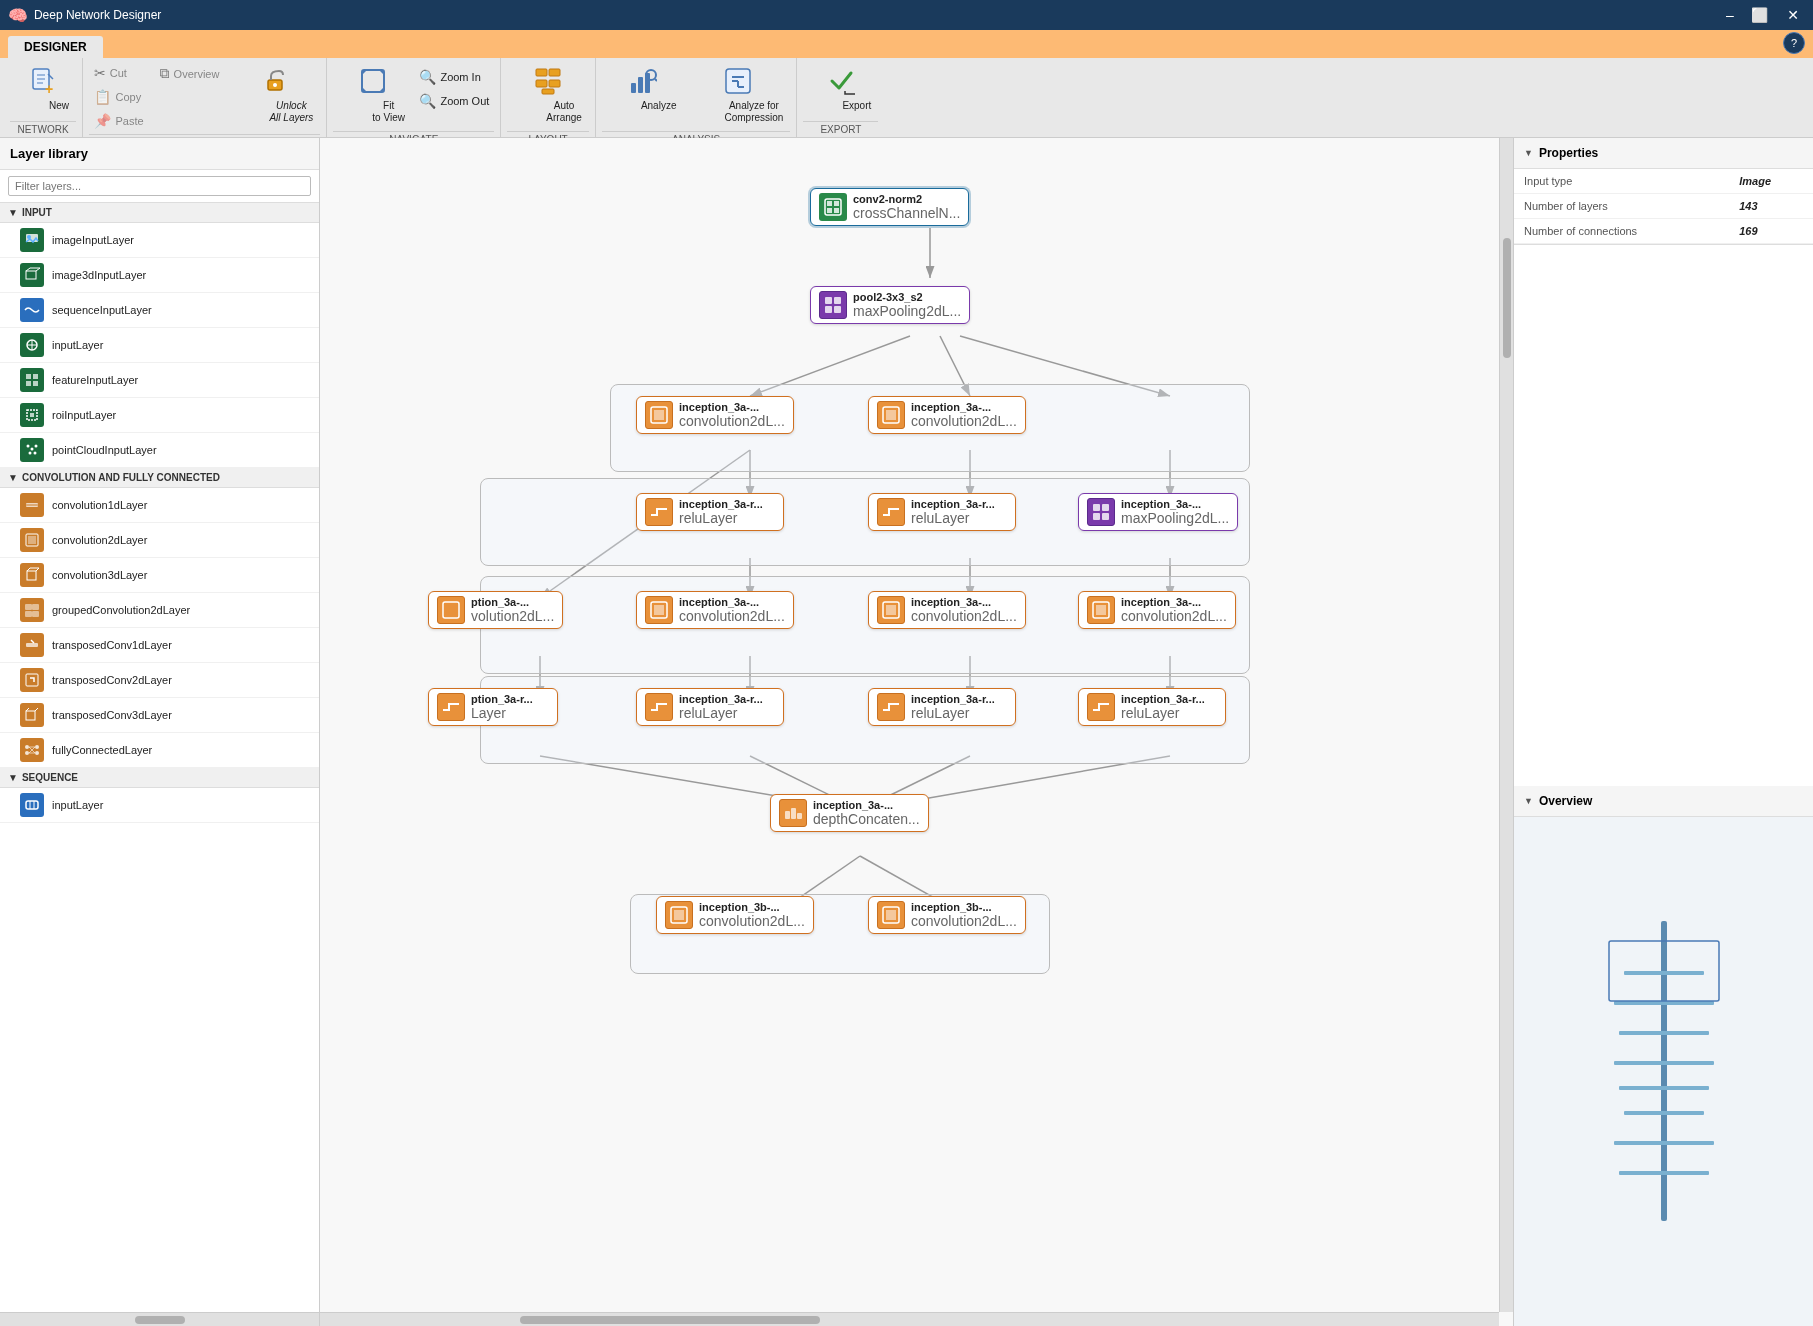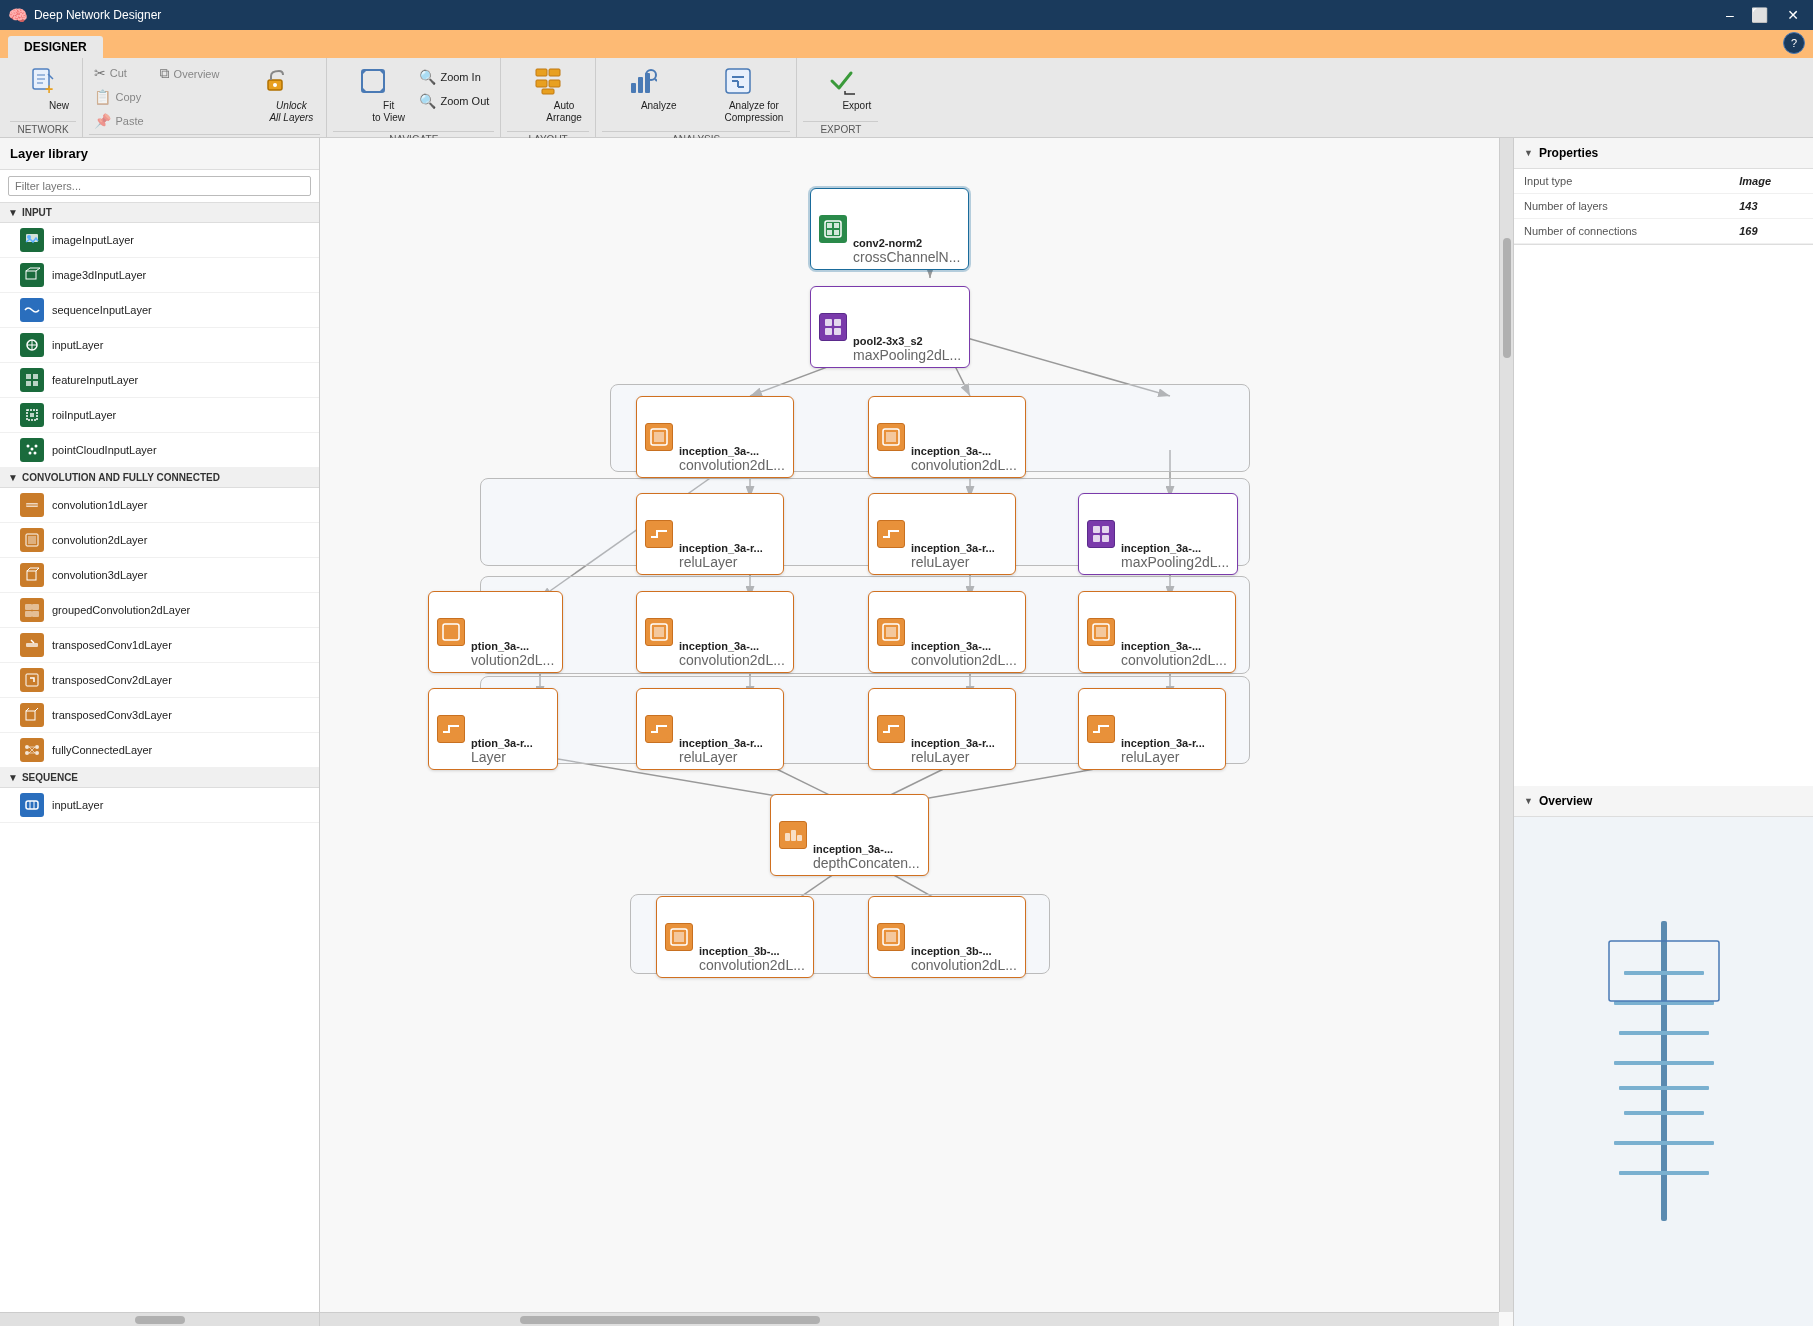--- a/index.html
+++ b/index.html
@@ -109,21 +109,21 @@
     }
 
     
     .node {
       position: absolute; border: 1.5px solid #aaa; border-radius: 6px;
       background: white; display: flex; align-items: center; gap: 6px;
       padding: 4px 8px; min-width: 140px; cursor: pointer; box-shadow: 0 1px 3px rgba(0,0,0,0.15);
     }
     .node.selected { border-color: #1a6b9b; box-shadow: 0 0 0 2px rgba(26,107,155,0.3); }
     .node-icon { width: 28px; height: 28px; border-radius: 3px; display: flex; align-items: center; justify-content: center; font-size: 11px; flex-shrink: 0; }
-    .node-info { display: flex; flex-direction: column; margin-top: 44px; }
+    .node-info { display: flex; flex-direction: column; }
     .node-name { font-size: 11px; font-weight: 600; color: #222; }
     .node-type { font-size: 14px; color: #666; }
 
     
     .node-green { background: #2a8a4a; color: white; }
     .node-purple { background: #7a3aab; color: white; border: 1.5px solid #5a2a8b; }
     .node-orange { background: #e8913a; color: white; border: 1.5px solid #c87020; }
 
     
     .connections-svg { position: absolute; top: 0; left: 0; width: 100%; height: 100%; pointer-events: none; }

